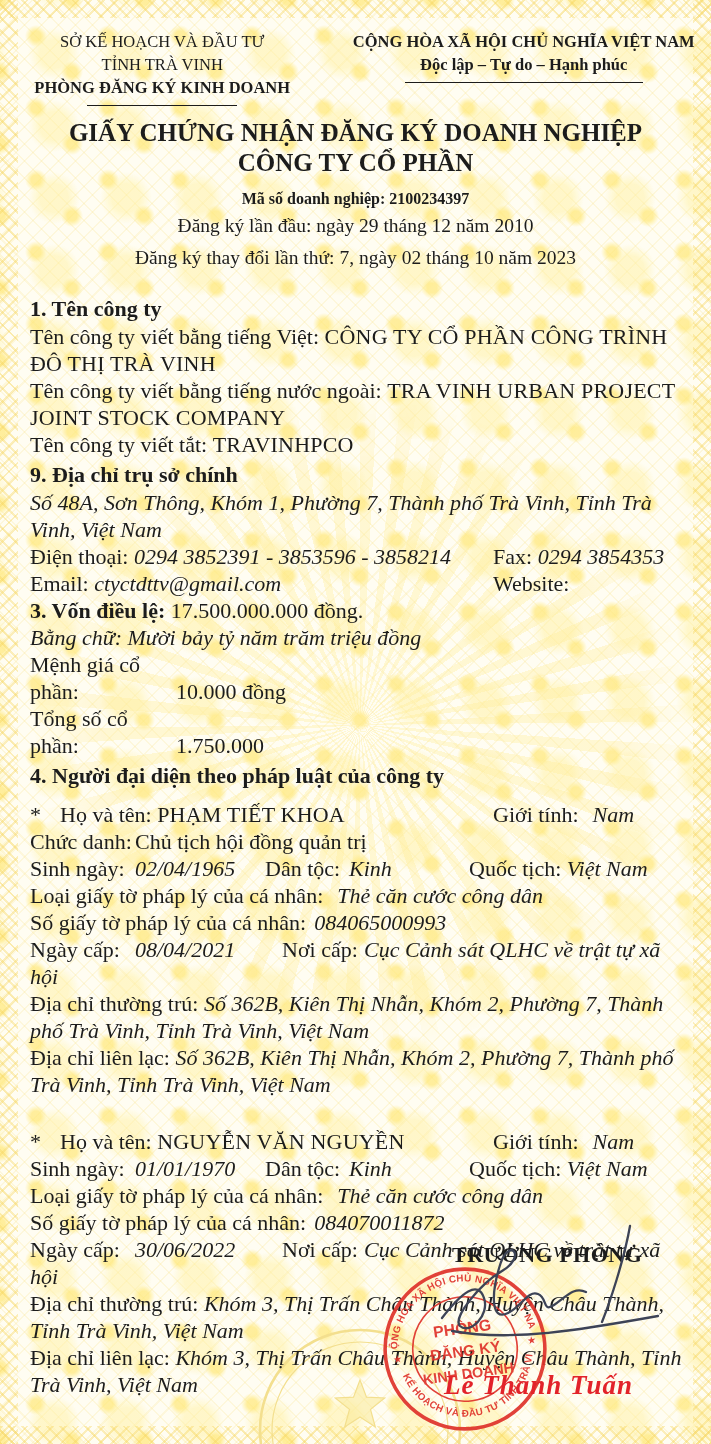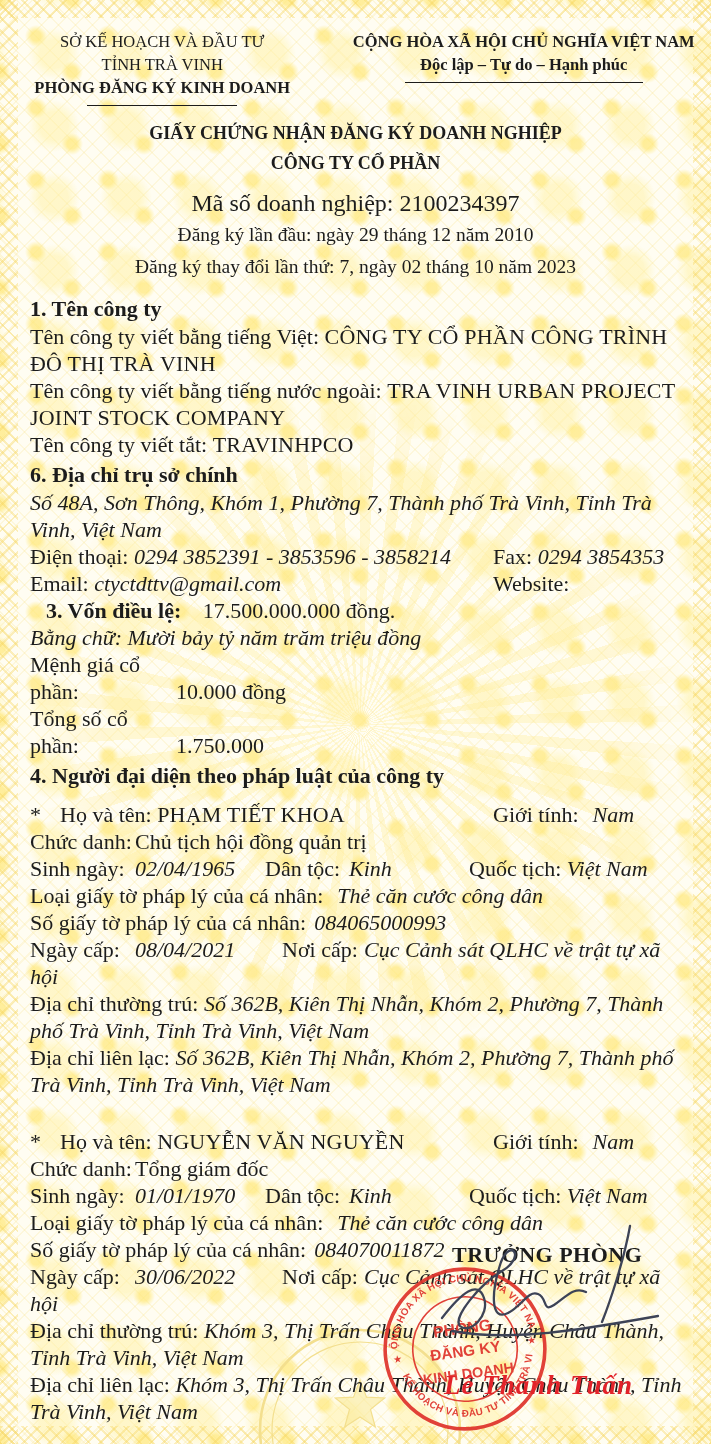--- a/index.html
+++ b/index.html
@@ -33,22 +33,22 @@
   
   .hdr{position:absolute; left:0; top:30px; width:711px; display:flex;}
   .hdr-left{width:330px; text-align:center; font-size:16.5px; line-height:23px;}
   .hdr-right{width:381px; text-align:center; font-size:16.5px; line-height:23px;}
   .bold{font-weight:bold;}
   .uline{border-bottom:1.6px solid #1c1c1c; height:6px; margin:0 auto;}
   .uline.w1{width:150px;} .uline.w2{width:238px;}
 
   
   .title{position:absolute; left:0; top:118px; width:711px; text-align:center;}
-  .t1{font-size:18px; font-weight:bold; line-height:30px;}
-  .mst{font-size:24px; font-weight:normal; margin-top:12px;}
+  .t1{font-size:25px; font-weight:bold; line-height:30px;}
+  .mst{font-size:16px; font-weight:bold; margin-top:12px;}
   .reg{font-size:19.5px; line-height:29px; margin-top:3px;}
 
   
   .content{position:absolute; left:30px; top:292px; width:654px; font-size:22px; line-height:27px;}
   .h{font-weight:bold; margin:3px 0 1px 0;}
   .row{margin:0; padding:0;}
   .i{font-style:italic;}
   .lbl-105{display:inline-block; width:105px;}
   .lbl-130{display:inline-block; width:132px;}
   .v-130{display:inline-block; width:130px;}
@@ -114,34 +114,34 @@
     <div class="reg">Đăng ký thay đổi lần thứ: 7, ngày 02 tháng 10 năm 2023</div>
   </div>
 
   <div class="content fg">
 
     <div class="h">1. Tên công ty</div>
     <div class="row"><span>Tên công ty viết bằng tiếng Việt:</span> <span class="caps">CÔNG TY CỔ PHẦN  CÔNG TRÌNH ĐÔ THỊ TRÀ VINH</span></div>
     <div class="row"><span>Tên công ty viết bằng tiếng nước ngoài:</span> <span class="caps">TRA VINH URBAN PROJECT JOINT STOCK COMPANY</span></div>
     <div class="row"><span>Tên công ty viết tắt:</span> <span class="caps">TRAVINHPCO</span></div>
 
-    <div class="h">6. Địa chỉ trụ sở chính</div>
+    <div class="h">9. Địa chỉ trụ sở chính</div>
     <div class="row i">Số 48A, Sơn Thông, Khóm 1, Phường 7, Thành phố Trà Vinh, Tỉnh Trà Vinh, Việt Nam</div>
     <div class="row pair">
       <span>Điện thoại:</span>
       <span class="i">0294 3852391 - 3853596 - 3858214</span>
       <span class="right-pair"><span>Fax:</span> <span class="i">0294 3854353</span></span>
     </div>
     <div class="row pair">
       <span>Email:</span>
       <span class="i">ctyctdttv@gmail.com</span>
       <span class="websitecol">Website:</span>
     </div>
 
-    <div class="row"><span class="h" style="margin:16px">3. Vốn điều lệ:</span> <span>17.500.000.000 đồng.</span></div>
+    <div class="row"><span class="h" style="margin:0">3. Vốn điều lệ:</span> <span>17.500.000.000 đồng.</span></div>
     <div class="row i"><span>Bằng chữ:</span> <span>Mười bảy tỷ năm trăm triệu  đồng</span></div>
     <div class="row"><span class="lbl-130">Mệnh giá cổ phần:</span><span class="gap14"></span><span>10.000 đồng</span></div>
     <div class="row"><span class="lbl-130">Tổng số cổ phần:</span><span class="gap14"></span><span>1.750.000</span></div>
 
     <div class="h">4. Người đại diện theo pháp luật của công ty</div>
 
     <div class="person">
       <div class="row pair">
         <span class="star-cell">*</span><span>Họ và tên:</span> <span class="caps">PHẠM TIẾT KHOA</span>
         <span class="right-pair"><span>Giới tính:</span><span class="gap14"></span><span class="i">Nam</span></span>
@@ -155,21 +155,20 @@
       <div class="row"><span class="lbl-105">Ngày cấp:</span><span class="v-145 i">08/04/2021</span><span class="lbl-80">Nơi cấp:</span><span class="i">Cục Cảnh sát QLHC về trật tự xã hội</span></div>
       <div class="row"><span>Địa chỉ thường trú:</span> <span class="i">Số 362B, Kiên Thị Nhẫn, Khóm 2, Phường 7, Thành phố Trà Vinh, Tỉnh Trà Vinh, Việt Nam</span></div>
       <div class="row"><span>Địa chỉ liên lạc:</span> <span class="i">Số 362B, Kiên Thị Nhẫn, Khóm 2, Phường 7, Thành phố Trà Vinh, Tỉnh Trà Vinh, Việt Nam</span></div>
     </div>
 
     <div class="person">
       <div class="row pair">
         <span class="star-cell">*</span><span>Họ và tên:</span> <span class="caps">NGUYỄN VĂN NGUYỀN</span>
         <span class="right-pair"><span>Giới tính:</span><span class="gap14"></span><span class="i">Nam</span></span>
       </div>
-      <div class="row"><span class="lbl-105">Chức danh:</span><span>Tổng giám đốc</span></div>
       <div class="row pair">
         <span class="lbl-105">Sinh ngày:</span><span class="v-130 i">01/01/1970</span><span class="lbl-82">Dân tộc:</span><span class="v-120 i">Kinh</span><span>Quốc tịch:</span> <span class="i">Việt Nam</span>
       </div>
       <div class="row"><span>Loại giấy tờ pháp lý của cá nhân:</span><span class="gap14"></span><span class="i">Thẻ căn cước công dân</span></div>
       <div class="row"><span>Số giấy tờ pháp lý của cá nhân:</span><span class="gap8"></span><span class="i">084070011872</span></div>
       <div class="row"><span class="lbl-105">Ngày cấp:</span><span class="v-145 i">30/06/2022</span><span class="lbl-80">Nơi cấp:</span><span class="i">Cục Cảnh sát QLHC về trật tự xã hội</span></div>
       <div class="row"><span>Địa chỉ thường trú:</span> <span class="i">Khóm 3, Thị Trấn Châu Thành, Huyện Châu Thành, Tỉnh Trà Vinh, Việt Nam</span></div>
       <div class="row"><span>Địa chỉ liên lạc:</span> <span class="i">Khóm 3, Thị Trấn Châu Thành, Huyện Châu Thành, Tỉnh Trà Vinh, Việt Nam</span></div>
     </div>
   </div>

